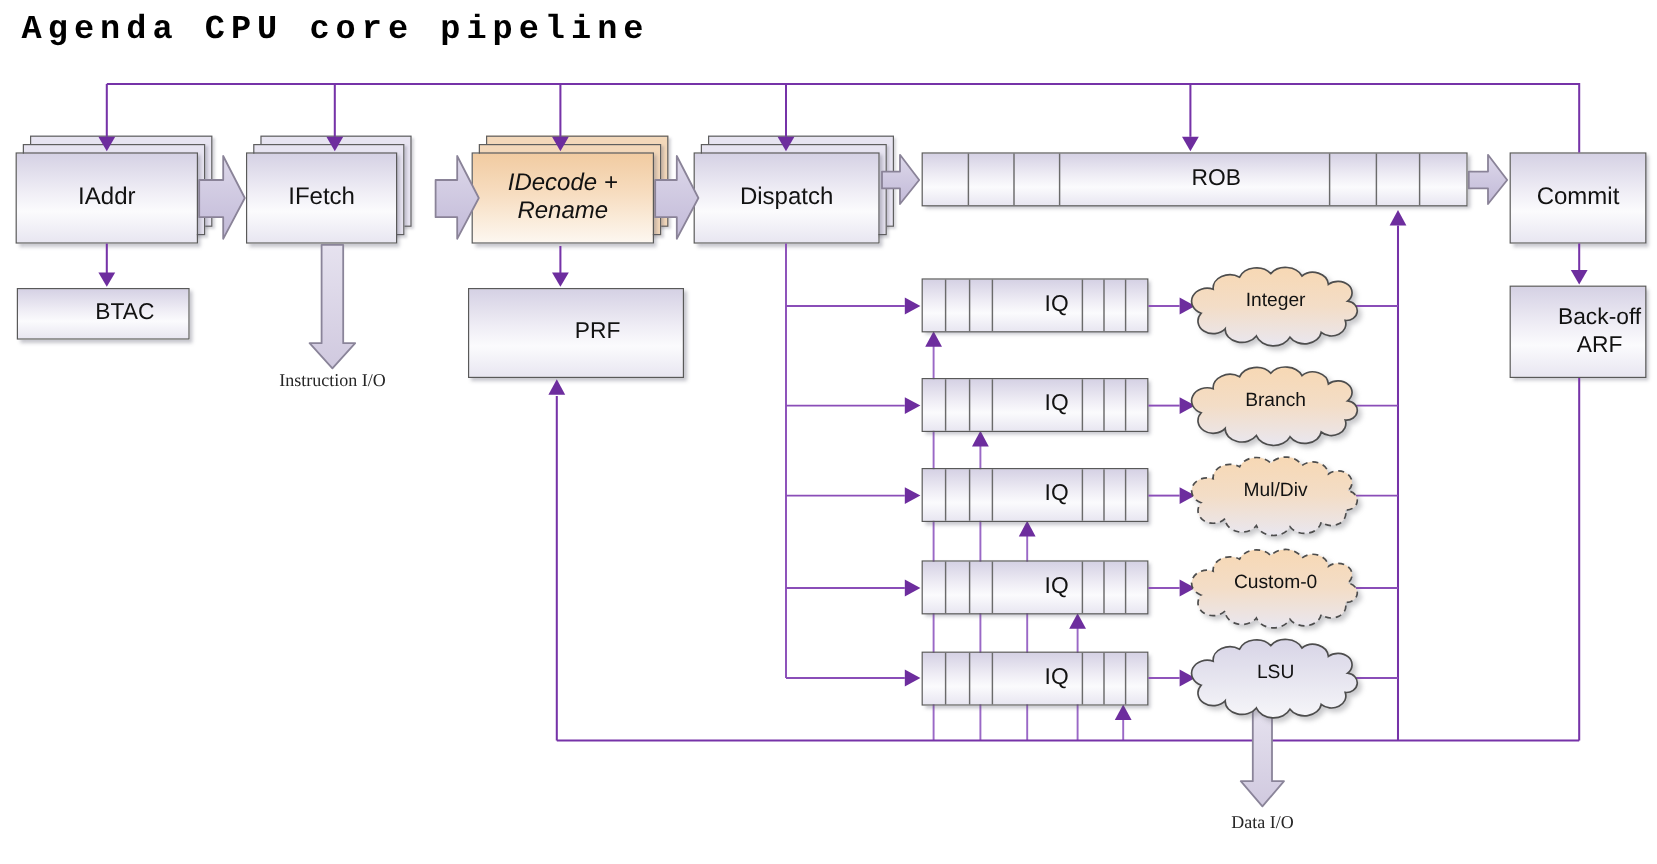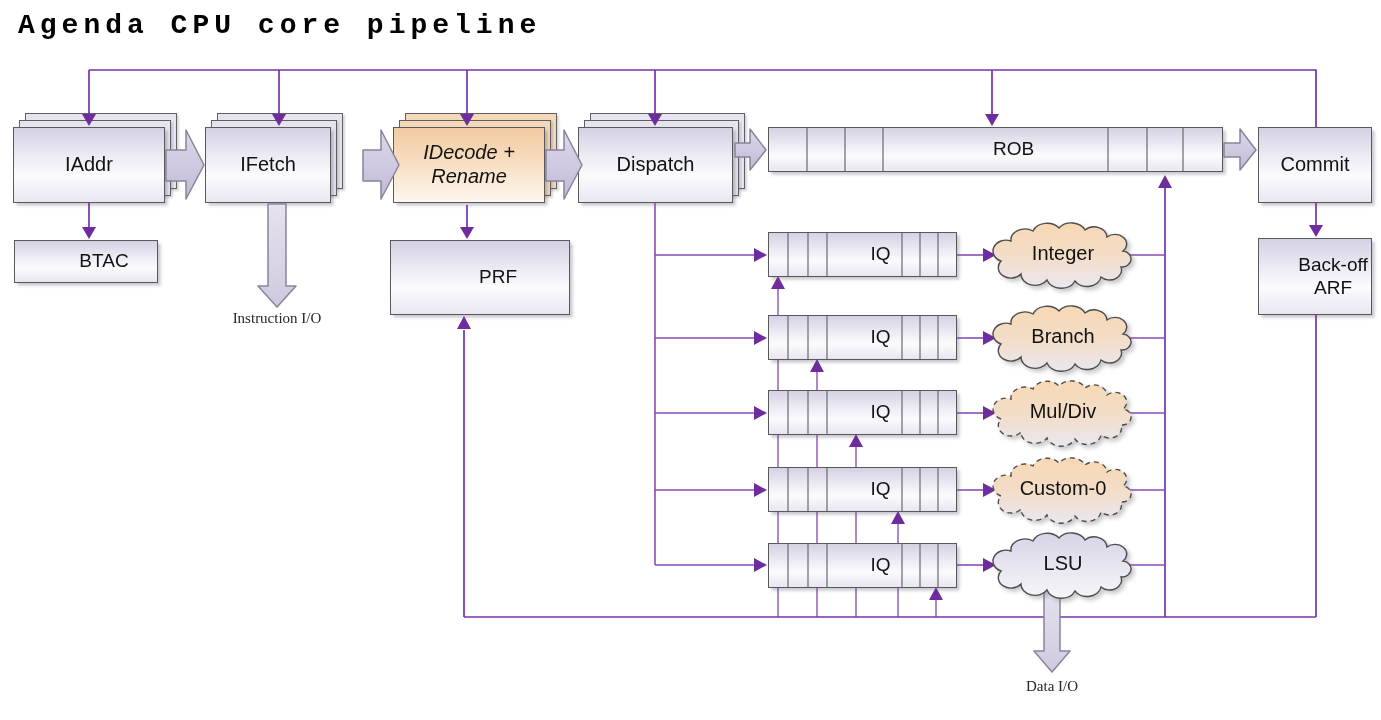--- a/index.html
+++ b/index.html
@@ -39,21 +39,21 @@
   }
   .stack .box { left: 0; top: 0; width: 100%; height: 100%; }
   .box.orange {
     background: linear-gradient(180deg, #f1cba1 0%, #f7ddc0 45%, #fdf7f0 100%);
     font-style: italic;
   }
   .box.slim { font-size: 19px; padding-left: 36px; }
 
   .cloud-label {
     position: absolute; width: 128px; text-align: center;
-    font-size: 20px; color: #121212; z-index: 5;
+    font-size: 16px; color: #121212; z-index: 5;
   }
   .io-label {
     position: absolute; text-align: center;
     font-size: 15px; color: #262626; z-index: 5; font-family: Liberation Serif, serif;
   }
   #fg { z-index: 3; }
   #bg { z-index: 1; }
 </style>
 </head>
 <body>

